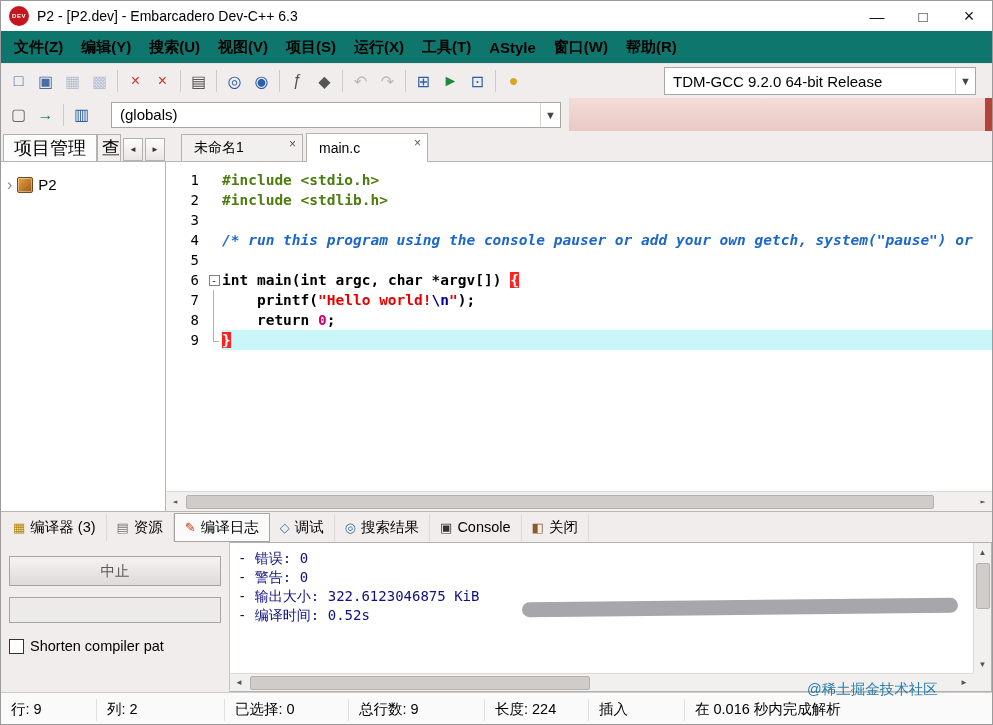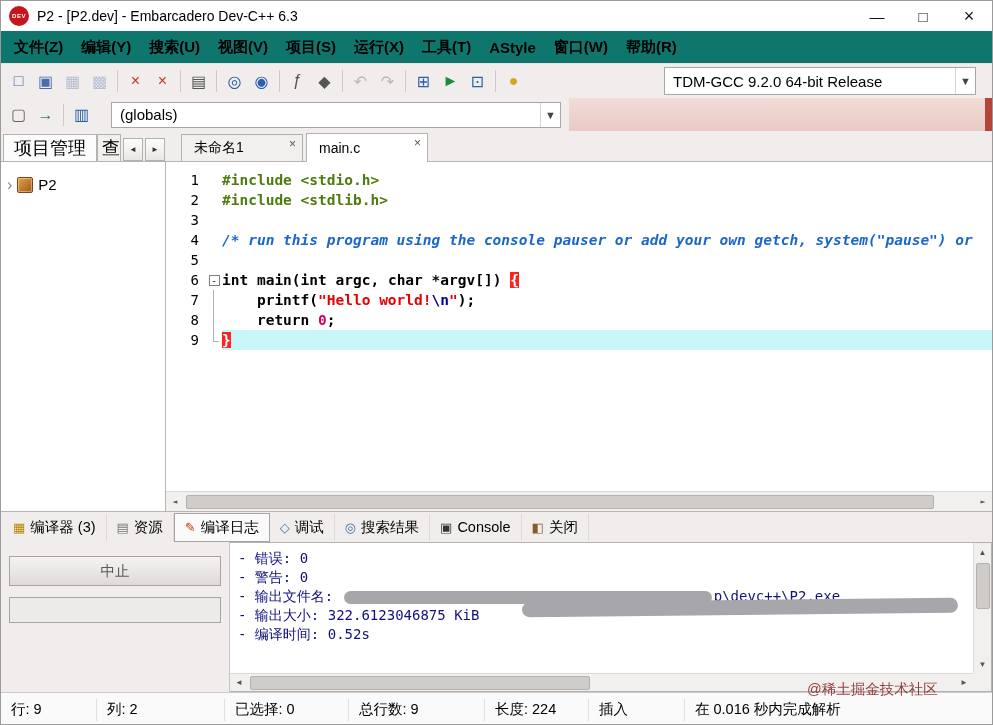--- a/index.html
+++ b/index.html
@@ -109,21 +109,21 @@
   .log-hscroll .h-thumb { width:340px; }
   .scroll-corner { position:absolute; right:0; bottom:0; width:18px; height:18px; background:#f1f0ef; }
 
   
   .statusbar { height:34px; display:flex; align-items:center; background:#fbfafa; border-top:1px solid #cfcbc9; font-size:14.5px; color:#000; }
   .sseg { padding-left:10px; height:22px; display:flex; align-items:center; border-right:1px solid #e2dfde; }
   .sseg:nth-child(1){ width:96px; } .sseg:nth-child(2){ width:128px; } .sseg:nth-child(3){ width:124px; }
   .sseg:nth-child(4){ width:136px; } .sseg:nth-child(5){ width:104px; } .sseg:nth-child(6){ width:96px; }
   .sseg:nth-child(7){ flex:1; border-right:none; }
 
-  .watermark { position:absolute; left:806px; top:679px; font-size:14.5px; color:#7f1d1d; opacity:.85; z-index:5; }
+  .watermark { position:absolute; left:806px; top:679px; font-size:14.5px; color:#0369a1; opacity:.85; z-index:5; }
 </style>
 </head>
 <body>
 
 <div class="titlebar">
   <div class="app-logo">DEV</div>
   <div class="win-title">P2 - [P2.dev] - Embarcadero Dev-C++ 6.3</div>
   <div class="win-btns">
     <div class="win-btn">—</div>
     <div class="win-btn">□</div>
@@ -306,26 +306,29 @@
     <div class="btab">
       <span class="btab-ico" style="color: rgb(139, 90, 43);">◧</span>
       <span>关闭</span>
     </div>
   </div>
 
 <div class="bottom-panel">
   <div class="bp-left">
     <div class="abort-btn">中止</div>
     <div class="progress"></div>
+    <div class="check-row">
+      <span class="checkbox"></span>
+      <span>Shorten compiler pat</span>
+    </div>
   </div>
   <div class="log-area">
     <div class="log-lines">
         <div class="log-line">- 错误: 0</div>
         <div class="log-line">- 警告: 0</div>
-        <div class="log-line"><span>- 输出文件名: </span><span class="censor"></span><span>p\devc++\P2.exe</span></div>
         <div class="log-line">- 输出大小: 322.6123046875 KiB</div>
         <div class="log-line">- 编译时间: 0.52s</div>
       </div>
     <div class="censor2"></div>
     <div class="log-vscroll">
       <div class="scroll-arrow">▲</div>
       <div class="v-thumb"></div>
       <div class="fill"></div>
       <div class="scroll-arrow">▼</div>
     </div>

